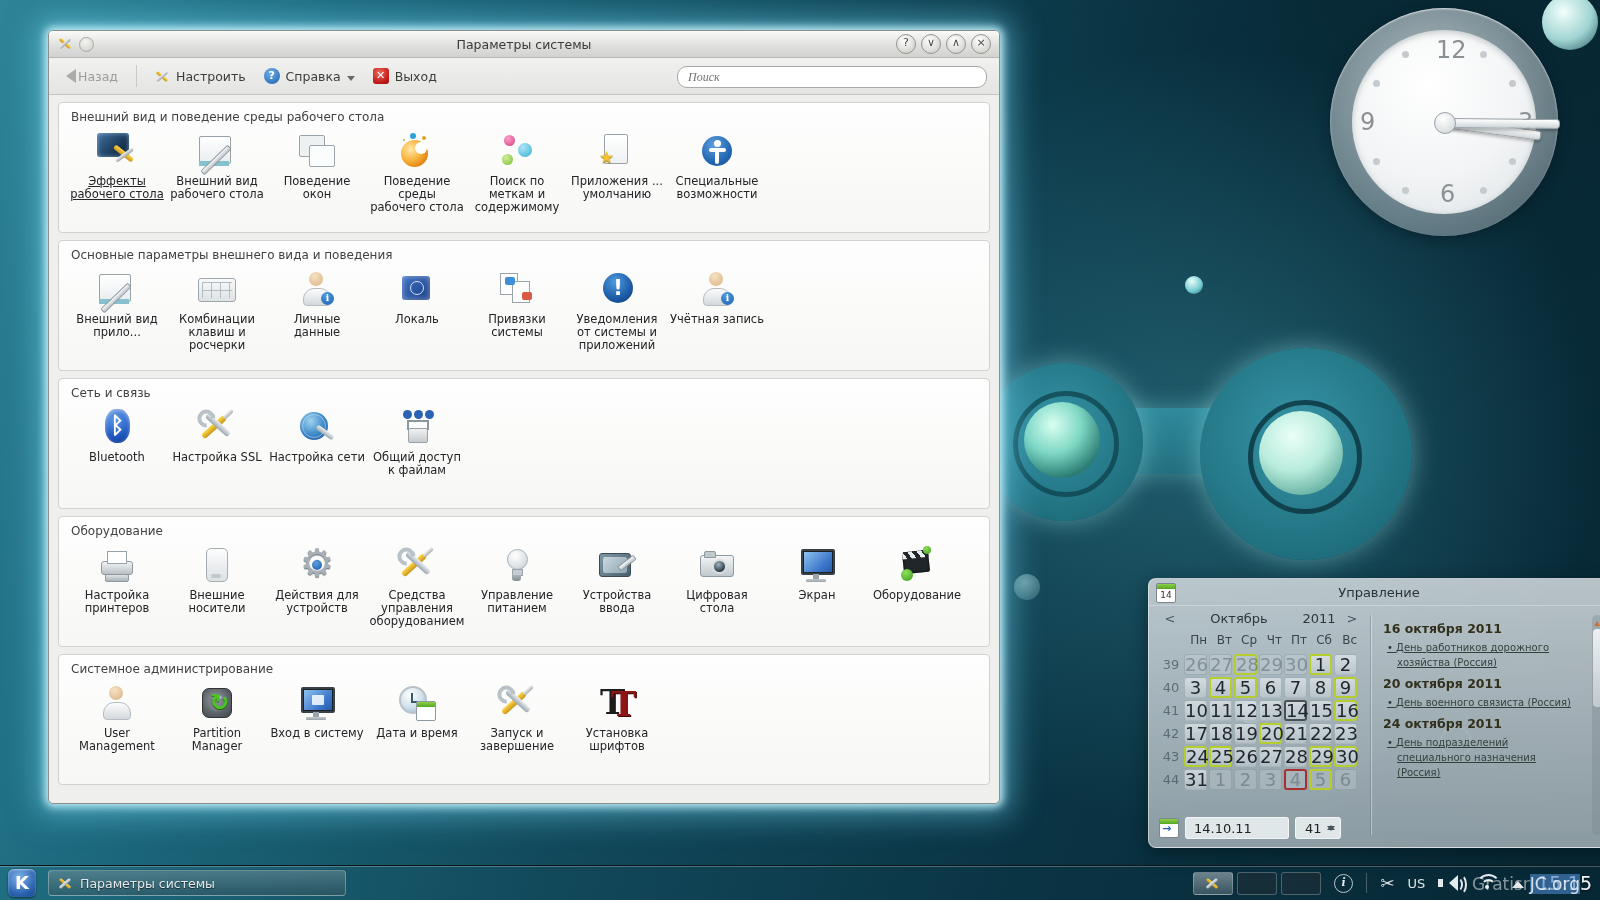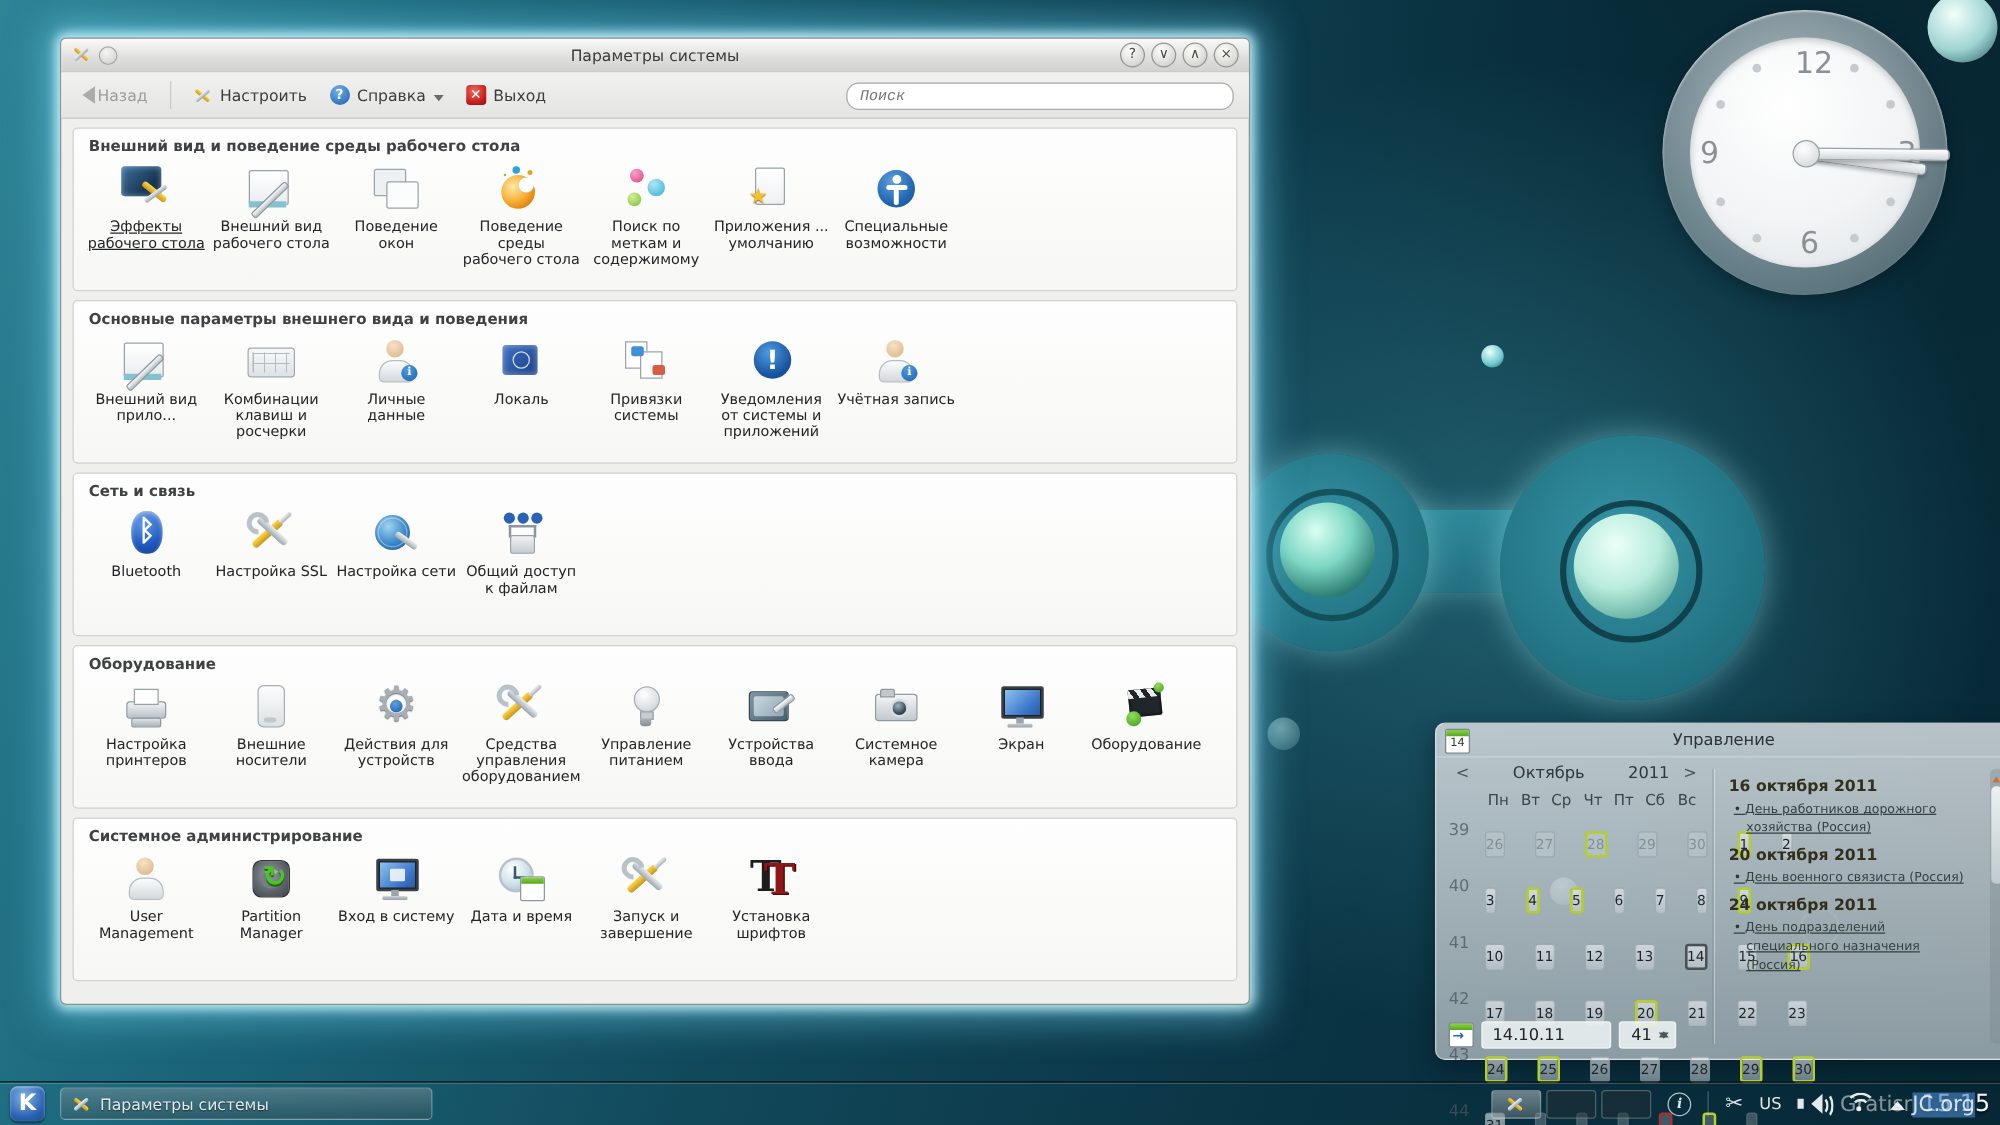--- a/index.html
+++ b/index.html
@@ -40,26 +40,26 @@
   .tbtn{display:flex;align-items:center;gap:6px;font-size:12.5px;color:#3c3c3a;}
   .tbtn.disabled{color:#9d9d9b;}
   .sep-v{width:1px;height:22px;background:#cacac8;}
   .arrow-back{width:0;height:0;border:7px solid transparent;border-right:10px solid #a9aca9;margin-right:-4px;}
   .helpIcon{width:16px;height:16px;border-radius:50%;background:radial-gradient(circle at 40% 30%,#6fb0e8,#1d5fae);
     color:#fff;font-size:11px;font-weight:bold;line-height:16px;text-align:center;}
   .quitIcon{width:16px;height:16px;border-radius:3px;background:radial-gradient(circle at 40% 30%,#f06a5a,#c01818 70%,#8e0f0f);
     color:#fff;font-size:11px;font-weight:bold;line-height:16px;text-align:center;}
   .caret-dn{width:0;height:0;border:4px solid transparent;border-top:5px solid #6a6a68;margin-top:8px;}
   .searchbox{position:absolute;right:12px;top:8px;width:288px;height:20px;border:1px solid #a9a9a7;border-radius:10px;
-    background:#fff;font-style:italic;font-size:12px;color:#8a8a88;padding:0 10px;outline:none;font-family:Liberation Mono, monospace;}
+    background:#fff;font-style:italic;font-size:12px;color:#8a8a88;padding:0 10px;outline:none;font-family:Liberation Serif, serif;}
   
   #content{padding:7px 9px;}
   .panel{height:131px;background:linear-gradient(#fefefe,#f7f7f5);border:1px solid #d2d2d0;border-radius:4px;
     margin-bottom:7px;padding:6px 10px;box-sizing:border-box;overflow:hidden;}
-  .panel-title{font-size:12px;font-weight:bold;color:#3f4143;margin:1px 0 7px 2px;}
+  .panel-title{font-size:12px;font-weight:normal;color:#3f4143;margin:1px 0 7px 2px;}
   .items{display:flex;align-items:flex-start;}
   .item{width:96px;margin-right:4px;text-align:center;cursor:default;}
   .label{font-size:11.5px;line-height:13px;color:#222426;}
   .label.underlined{text-decoration:underline;}
   .icon{position:relative;display:block;width:44px;height:40px;margin:0 auto 4px;}
   .icon i{position:absolute;display:block;}
   
   .ic-desktop-effects .p1{left:2px;top:2px;width:32px;height:24px;border-radius:3px;background:linear-gradient(135deg,#41719f,#17334f 70%);box-shadow:inset 0 0 5px rgba(170,220,255,.6);}
   .ic-desktop-effects .p2{left:17px;top:20px;width:23px;height:5px;border-radius:2px;background:linear-gradient(#ffd84a,#c9941a);transform:rotate(38deg);}
   .ic-desktop-effects .p3{left:19px;top:22px;width:21px;height:4px;border-radius:2px;background:linear-gradient(#f2f2f2,#9aa2a8);transform:rotate(-36deg);}
@@ -166,22 +166,22 @@
     font-size:9px;line-height:22px;text-align:center;color:#333;}
   .cal-appicon::before{content:"";position:absolute;left:0;top:0;right:0;height:5px;background:linear-gradient(#8ed04a,#55a81e);}
   .cal-body{position:absolute;left:10px;top:32px;width:204px;}
   .cal-nav{display:flex;align-items:center;font-size:13px;color:#2e363b;margin-bottom:4px;}
   .cal-nav .nav-arrow{width:22px;text-align:center;color:#4a555c;}
   .cal-nav .month{flex:1;text-align:center;}
   .cal-nav .year{width:44px;text-align:center;}
   .cal-row{display:flex;}
   .cal-wnum{width:24px;height:23px;line-height:23px;text-align:center;font-size:13px;color:rgba(70,86,94,.75);}
   .cal-dname{width:23px;height:18px;line-height:18px;text-align:right;font-size:12px;color:#39444b;margin:1px;}
-  .cal-cell{box-sizing:border-box;width:23px;height:21px;line-height:19px;text-align:center;font-size:11px;color:#1f262b;
-    background:linear-gradient(rgba(238,243,245,.6),rgba(205,214,219,.5));border:1px solid rgba(120,135,142,.4);border-radius:3px;margin:12px;}
+  .cal-cell{box-sizing:border-box;width:23px;height:21px;line-height:19px;text-align:center;font-size:18px;color:#1f262b;
+    background:linear-gradient(rgba(238,243,245,.6),rgba(205,214,219,.5));border:1px solid rgba(120,135,142,.4);border-radius:3px;margin:1px;}
   .cal-cell.out{color:rgba(80,95,104,.5);background:rgba(216,223,227,.25);}
   .cal-cell.holiday{border:2px solid #b5ce2b;line-height:17px;}
   .cal-cell.today{border:2px solid #4a5054;line-height:17px;}
   .cal-cell.special{border:2px solid #a82f2f;line-height:17px;}
   .cal-bottom{position:absolute;left:10px;bottom:8px;display:flex;align-items:center;gap:6px;}
   .goto-icon{position:relative;width:18px;height:18px;background:#fff;border:1px solid #7a868c;border-radius:2px;}
   .goto-icon::before{content:"";position:absolute;left:0;top:0;right:0;height:5px;background:linear-gradient(#8ed04a,#55a81e);}
   .goto-icon::after{content:"→";position:absolute;left:2px;top:3px;font-size:11px;color:#2a5fc4;font-weight:bold;}
   .cal-date-input{width:104px;height:22px;box-sizing:border-box;border:1px solid rgba(255,255,255,.6);border-radius:3px;
     background:rgba(238,243,245,.85);font-size:13px;color:#222;padding:0 8px;outline:none;font-family:"DejaVu Sans",sans-serif;}
@@ -509,21 +509,21 @@
                   <i class="p3"></i>
                 </span>
                 <div class="label">Устройства ввода</div>
               </div>
               <div class="item">
                 <span class="icon ic-digital-camera">
                   <i class="p1"></i>
                   <i class="p2"></i>
                   <i class="p3"></i>
                 </span>
-                <div class="label">Системное камера</div>
+                <div class="label">Цифровая стола</div>
               </div>
               <div class="item">
                 <span class="icon ic-display">
                   <i class="p1"></i>
                   <i class="p2"></i>
                   <i class="p3"></i>
                 </span>
                 <div class="label">Экран</div>
               </div>
               <div class="item">

